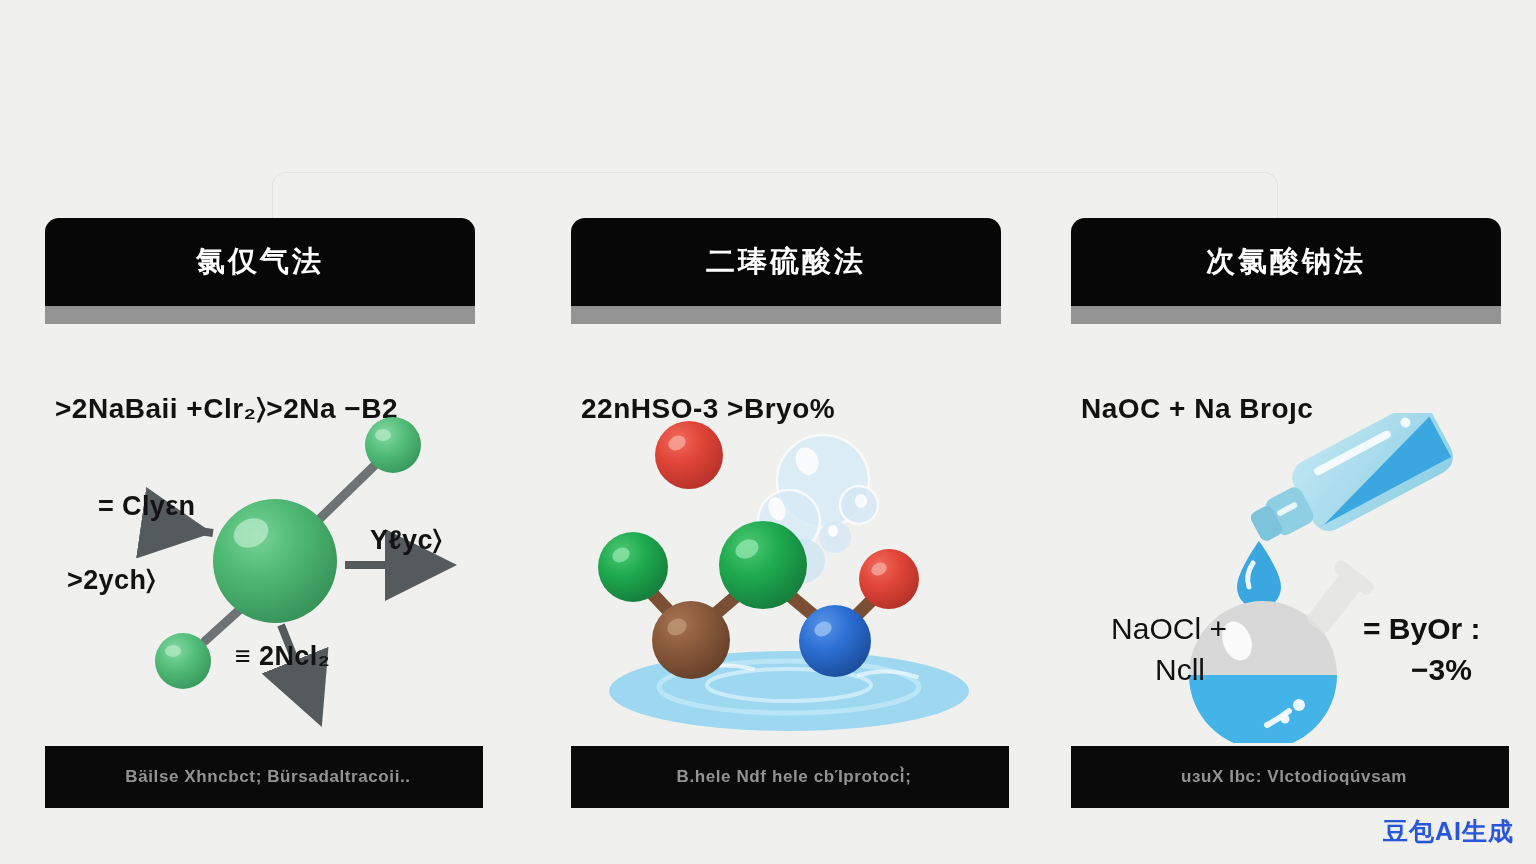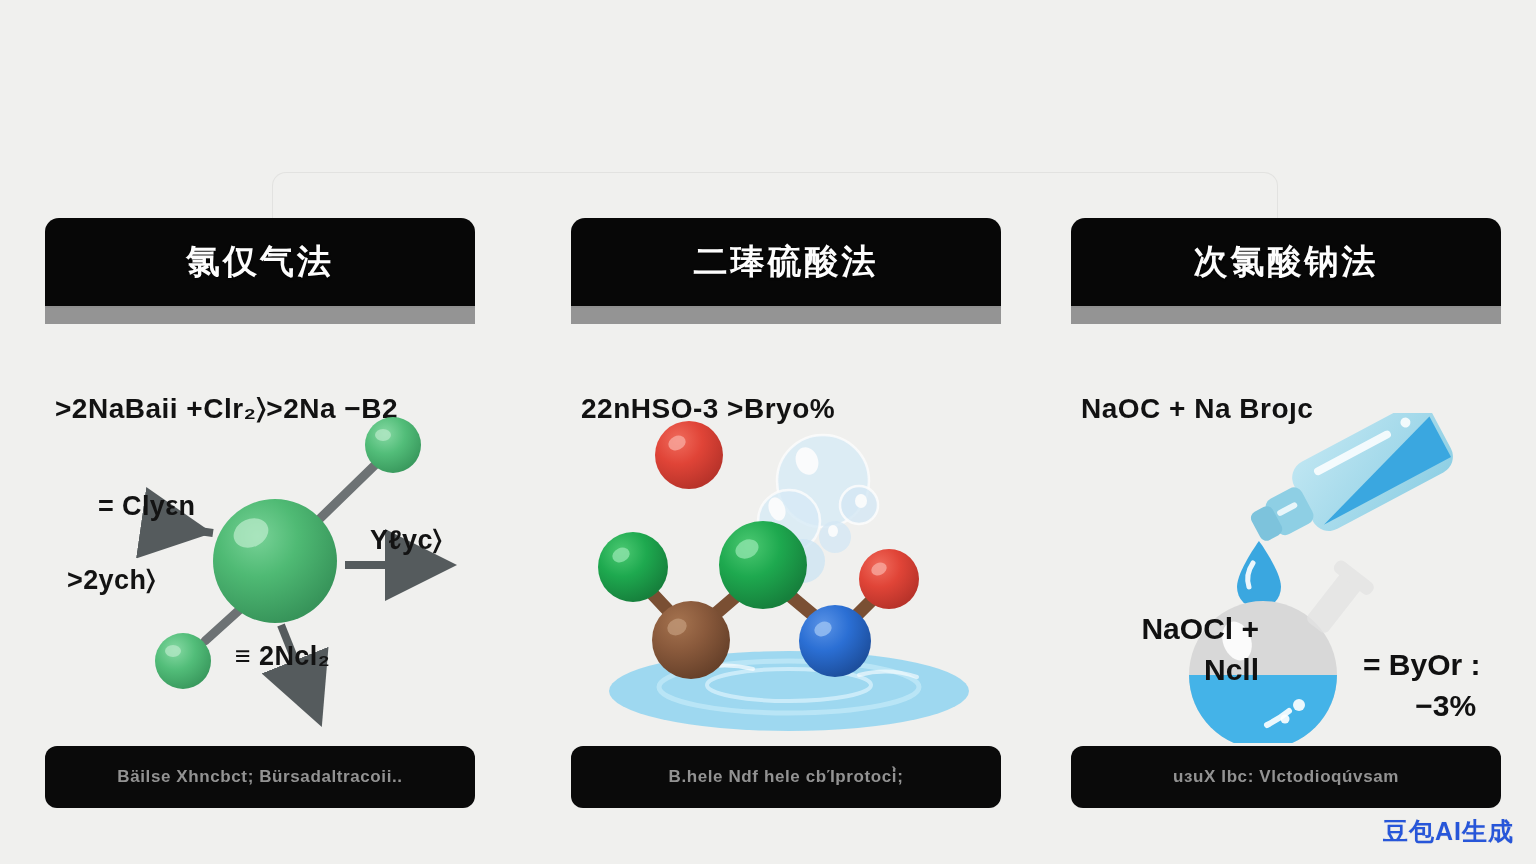--- a/index.html
+++ b/index.html
@@ -59,21 +59,21 @@
     height: 88px;
     background: #070707;
     border-radius: 14px 14px 0 0;
     display: flex;
     align-items: center;
     justify-content: center;
     box-shadow: 0 2px 0 rgba(0,0,0,0.25);
   }
   .card-header-text {
     color: #fdfdfd;
-    font-size: 34px;
+    font-size: 29px;
     font-weight: 800;
     letter-spacing: 3px;
     text-shadow: 0 1px 2px rgba(0,0,0,0.6);
   }
   .header-shadow-bar {
     height: 18px;
     background: #8e8e8e;
     opacity: .95;
   }
 
@@ -91,24 +91,25 @@
   .formula-line { white-space: nowrap; margin-top: 44px; }
 
   
   .card-footer {
     position: absolute;
     left: 0;
     top: 528px;
     width: 430px;
     height: 62px;
     background: #0a0a0a;
-    border-radius: 12px;
+    border-radius: 0;
     display: flex;
     align-items: center;
     justify-content: center;
+    padding-left: 8px;
   }
   .card-footer-text {
     color: #b9b9b9;
     font-size: 17px;
     font-weight: 600;
     letter-spacing: .6px;
     opacity: .78;
     filter: blur(0.35px);
     white-space: nowrap;
   }
@@ -137,37 +138,36 @@
   .lab-lower  { left: 22px; top: 152px; }
   .lab-bottom { left: 190px; top: 228px; }
 
   
   .c3-left {
     position: absolute;
     left: 8px;
     top: 196px;
     width: 180px;
     font-size: 30px;
-    font-weight: 700;
+    font-weight: 400;
     color: #111;
     line-height: 1.35;
-    text-align: right;
+    text-align: center;
   }
   .c3-left .l2 { display: block; padding-left: 22px; }
   .c3-right {
     position: absolute;
     left: 292px;
     top: 196px;
     font-size: 30px;
     font-weight: 700;
     color: #111;
     line-height: 1.35;
-    text-align: center;
+    text-align: left;
     white-space: nowrap;
-    margin-top: 36px;
   }
   .c3-right .l2 { display: block; padding-left: 48px; }
 
   
   .watermark {
     position: absolute;
     right: 22px;
     bottom: 16px;
     font-size: 25px;
     font-weight: 700;

